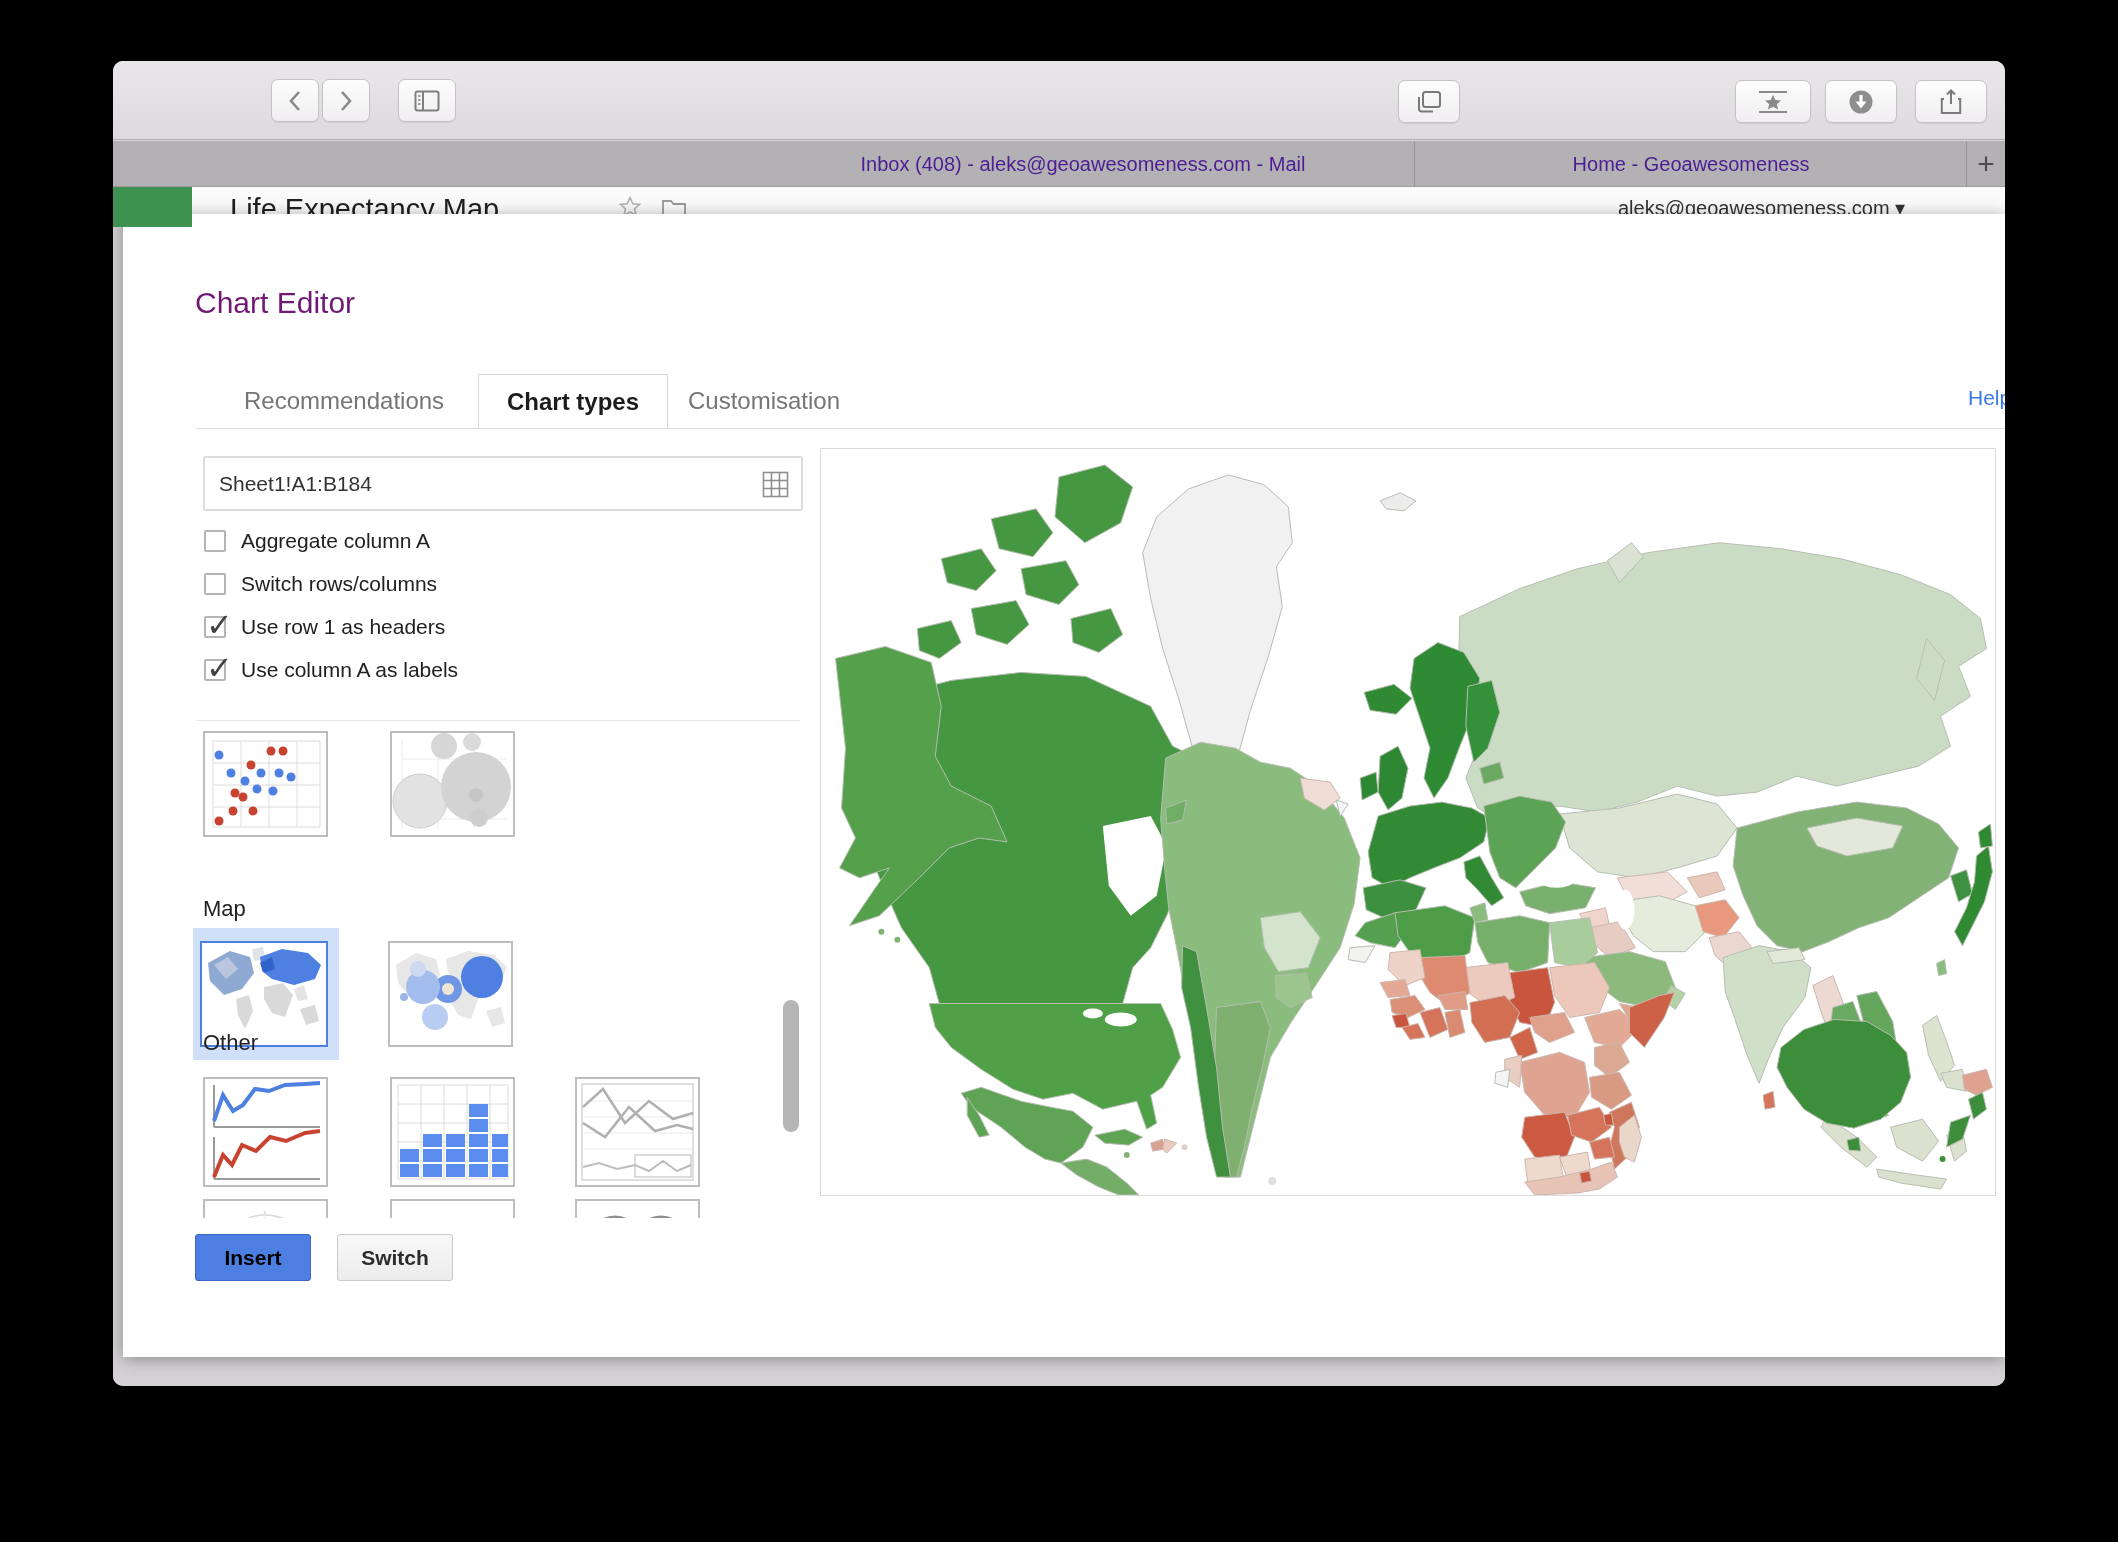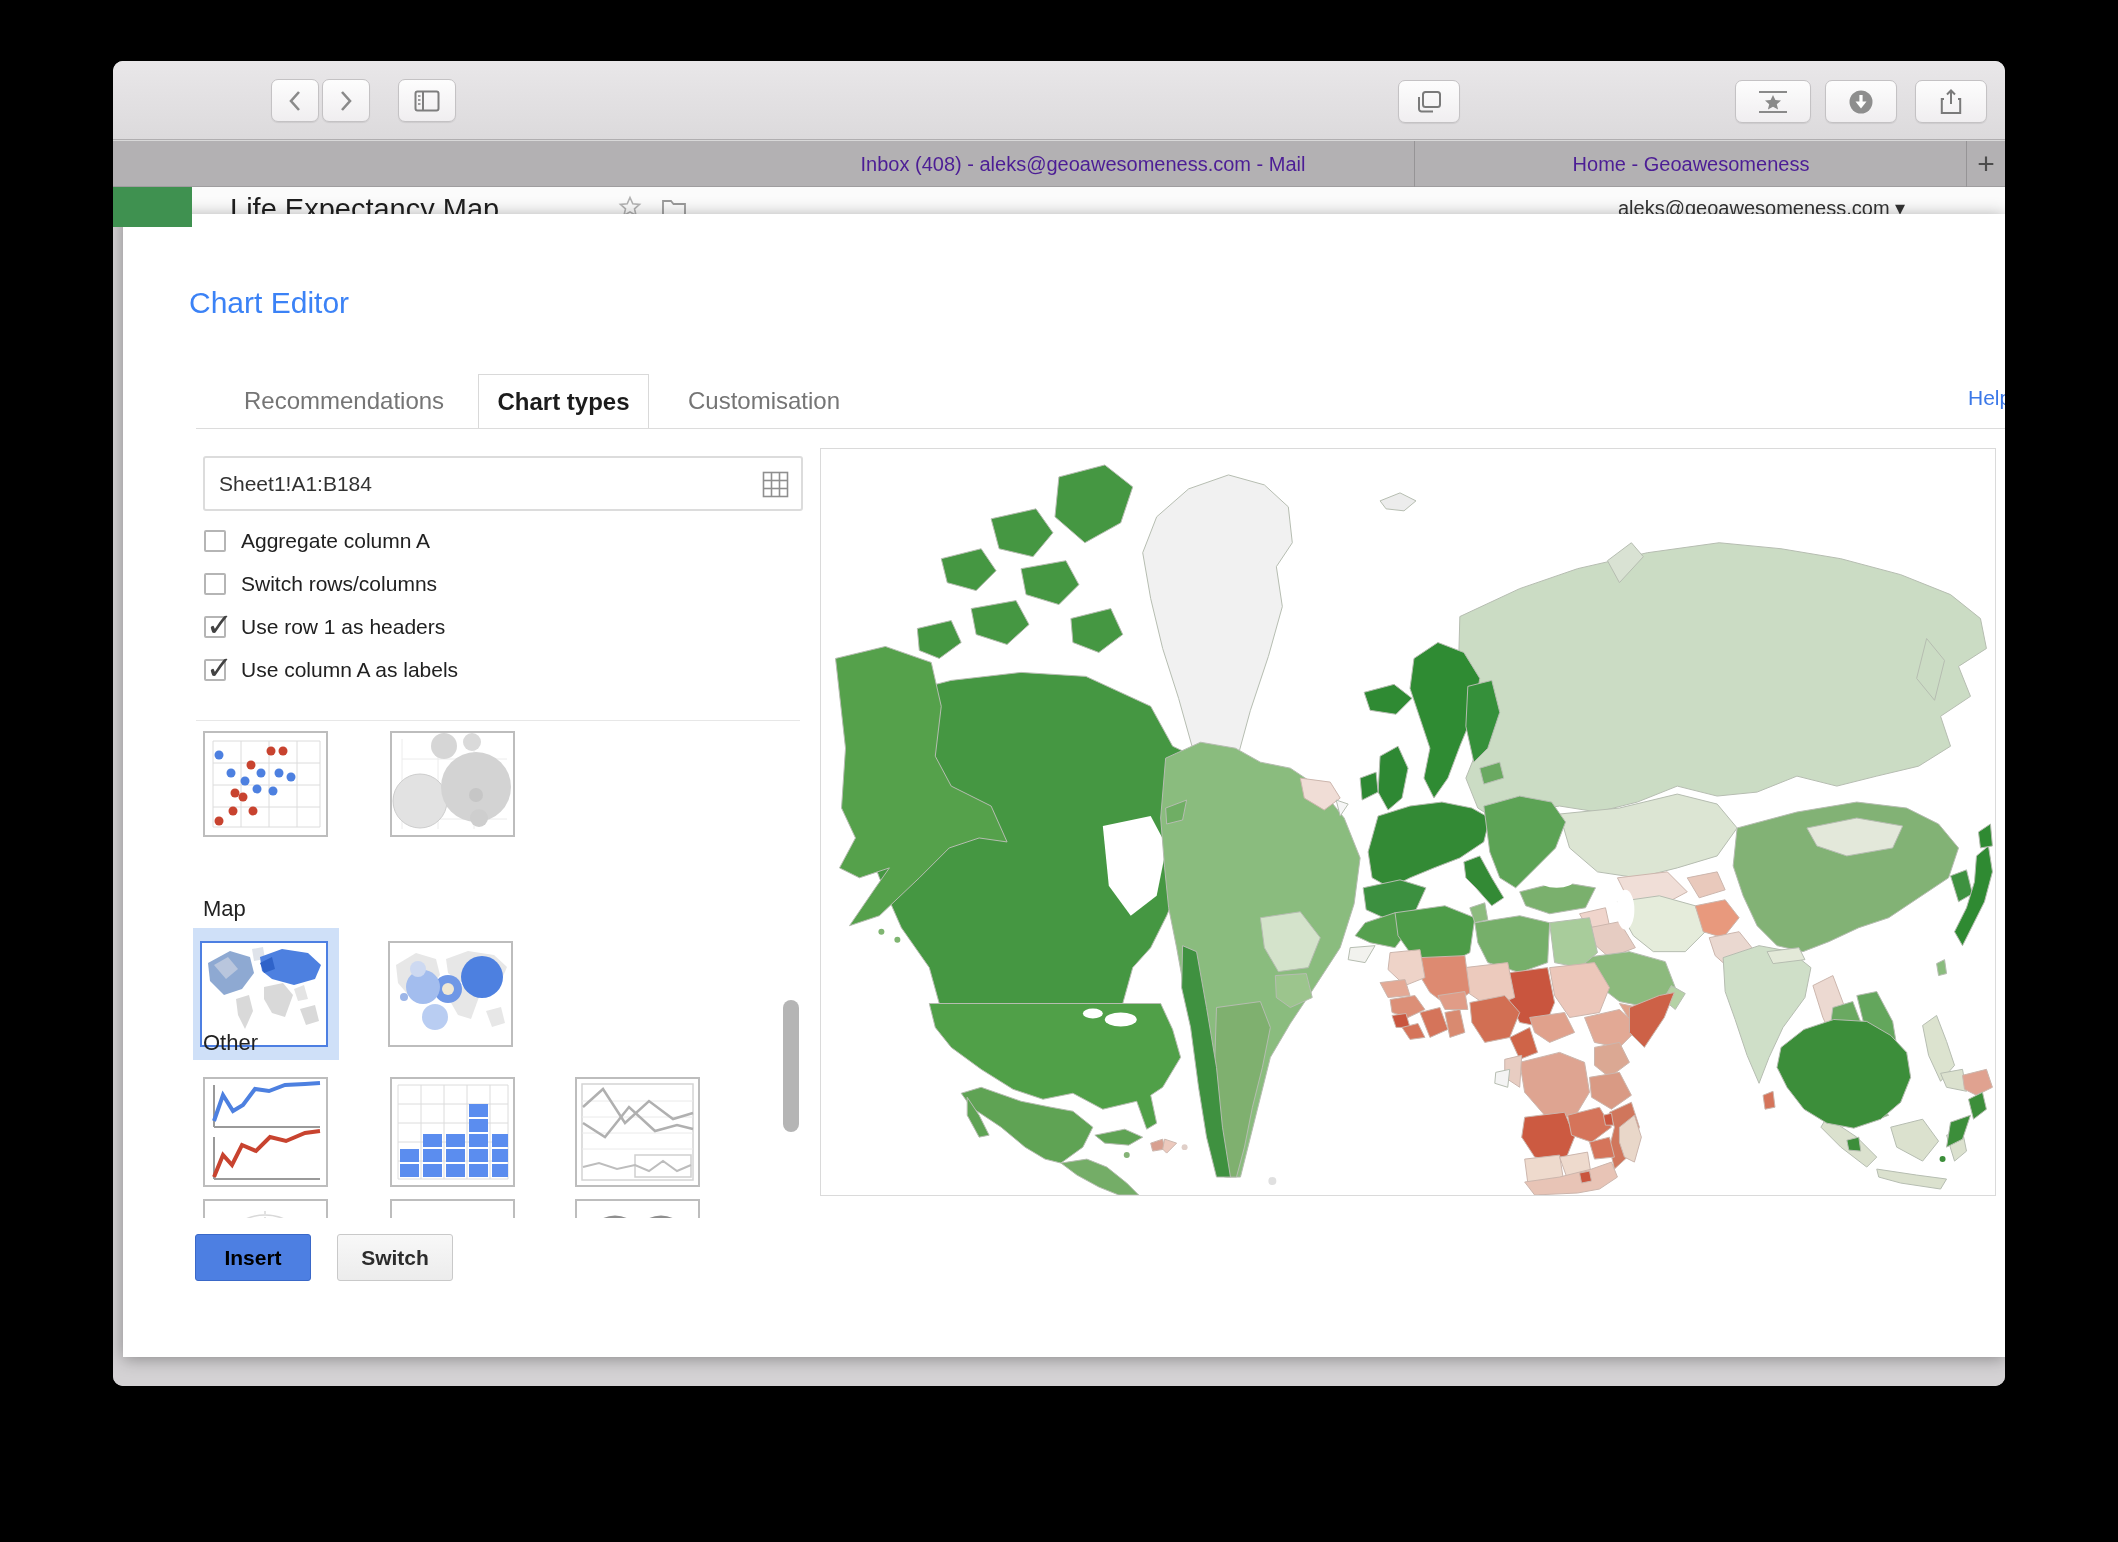--- a/index.html
+++ b/index.html
@@ -40,23 +40,23 @@
   #content { left:0; top:126px; width:100%; height:1199px; background:#d4d2d4; }
   #sheet-strip { left:0; top:0; width:100%; height:40px; background:#fbfbfb; }
   #sheet-title-clip { left:0; top:0; width:100%; height:27px; overflow:hidden; }
   #sheets-logo { left:0; top:0; width:79px; height:40px; background:#3f9150; z-index:5; }
   #doc-title { left:117px; top:6px; font-size:29px; color:#1f1f1f; white-space:nowrap; }
   #acct { left:1505px; top:9px; font-size:20px; color:#333; white-space:nowrap; }
 
   
   #dialog { left:10px; top:27px; width:1882px; height:1143px; background:#fff;
             box-shadow:0 2px 16px rgba(0,0,0,.35); z-index:3; overflow:hidden; }
-  #dlg-title { left:66px; top:72px; font-size:30px; color:#3b82f6; }
+  #dlg-title { left:72px; top:72px; font-size:30px; color:#701a75; }
   .dlg-tab { top:160px; height:54px; line-height:54px; font-size:24px; color:#757575; }
-  #dlg-tab-active { left:355px; top:160px; width:171px; height:54px; line-height:54px; text-align:center;
+  #dlg-tab-active { left:355px; top:160px; width:190px; height:54px; line-height:54px; text-align:center;
                     font-size:24px; font-weight:bold; color:#1c1c1c; background:#fff;
                     border:1px solid #d9d9d9; border-bottom:none; z-index:2; }
   #help-link { left:1845px; top:172px; font-size:21px; color:#3b78e8; white-space:nowrap; }
 
   #range-box { left:80px; top:242px; width:600px; height:55px; border:2px solid #dcdcdc; border-radius:3px; background:#fff; }
   #range-input { position:absolute; left:14px; top:0; width:510px; height:51px; border:none; outline:none;
                  font-family:"Liberation Sans",sans-serif; font-size:21px; color:#333; background:transparent; }
   #range-grid-icon { position:absolute; right:12px; top:13px; }
 
   .cb-row { left:81px; height:26px; }

